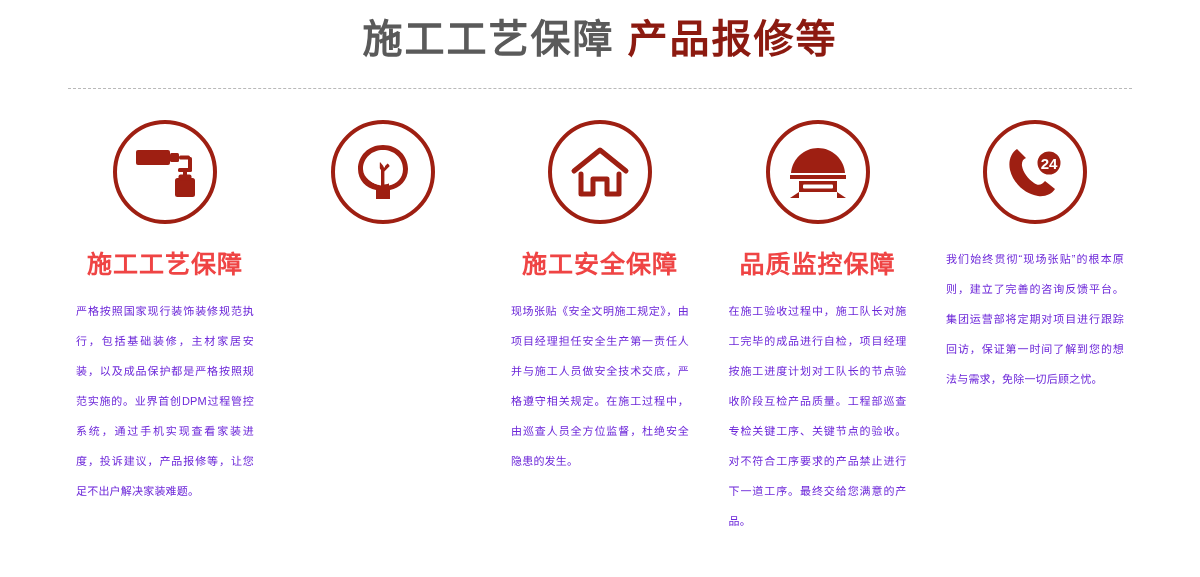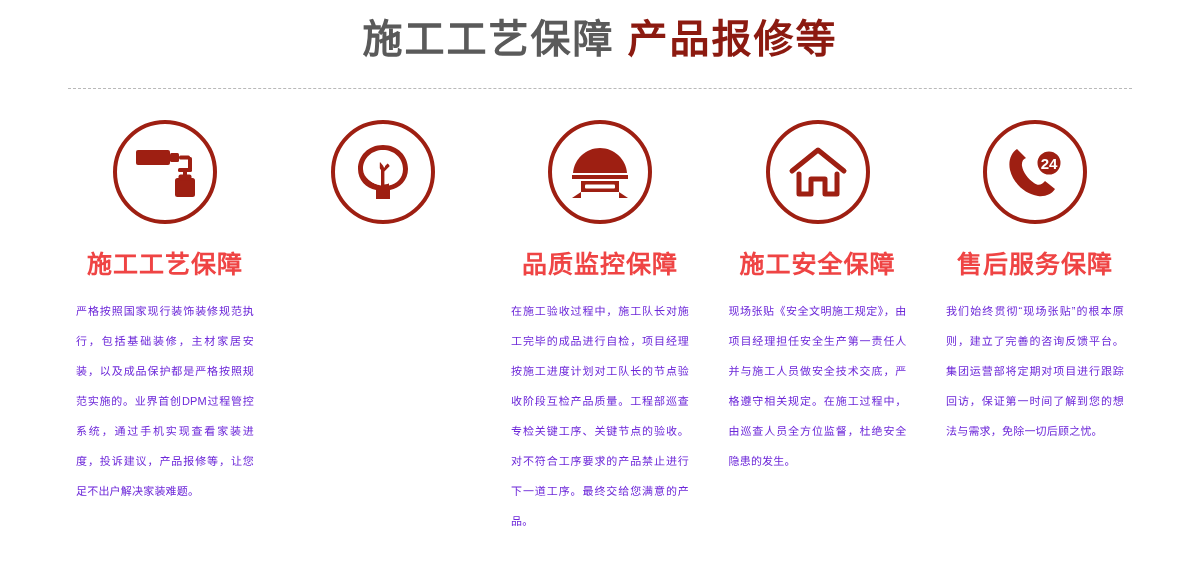--- a/index.html
+++ b/index.html
@@ -144,20 +144,33 @@
           <g fill="#ffffff">
             <path d="M29 9.5 C18.8 9.5 10.5 17 10.5 27 C10.5 35.2 16.4 41 23.8 42.5 L23.8 30.5 L19.2 24.8 L21.6 22.6 L25.8 27.4 L25.8 19.5 L29.6 19.5 L29.6 25.6 L33.6 21.6 L36 23.8 L30.4 29.6 L30.4 42.6 C38.6 41.3 47.5 35.6 47.5 27 C47.5 17 39.2 9.5 29 9.5 Z"></path>
           </g>
           <rect x="25.5" y="48" width="7" height="9" fill="#9e1f12"></rect>
         </svg>
       </div>
     </div>
 
     <div class="col">
       <div class="icon-circle">
+        <svg width="62" height="54" viewBox="0 0 62 54" aria-hidden="true">
+          <g fill="none" stroke="#9e1f12" stroke-width="5" stroke-linejoin="round" stroke-linecap="round">
+            <path d="M5 26 L31 5 L57 26"></path>
+            <path d="M12 29 L12 49 L24 49 L24 34 L38 34 L38 49 L50 49 L50 29"></path>
+          </g>
+        </svg>
+      </div>
+      <div class="col-title">施工安全保障</div>
+      <div class="col-body">现场张贴《安全文明施工规定》，由项目经理担任安全生产第一责任人并与施工人员做安全技术交底，严格遵守相关规定。在施工过程中，由巡查人员全方位监督，杜绝安全隐患的发生。</div>
+    </div>
+
+    <div class="col">
+      <div class="icon-circle">
         <svg width="64" height="56" viewBox="0 0 64 56" aria-hidden="true">
           <g fill="#9e1f12">
             <path d="M32 4 C18 4 6 15 5 29 L59 29 C58 15 46 4 32 4 Z"></path>
           </g>
           <g fill="#ffffff">
             <path d="M32 9 C21 9 11.5 17 10.3 28 L53.7 28 C52.5 17 43 9 32 9 Z" opacity="0"></path>
           </g>
           <g fill="#9e1f12">
             <rect x="4" y="31" width="56" height="4"></rect>
             <path d="M13 37 L51 37 L51 48 L13 48 Z"></path>
@@ -168,39 +181,25 @@
             <rect x="17" y="40.5" width="30" height="4" rx="1"></rect>
           </g>
         </svg>
       </div>
       <div class="col-title">品质监控保障</div>
       <div class="col-body">在施工验收过程中，施工队长对施工完毕的成品进行自检，项目经理按施工进度计划对工队长的节点验收阶段互检产品质量。工程部巡查专检关键工序、关键节点的验收。对不符合工序要求的产品禁止进行下一道工序。最终交给您满意的产品。</div>
     </div>
 
     <div class="col">
       <div class="icon-circle">
-        <svg width="62" height="54" viewBox="0 0 62 54" aria-hidden="true">
-          <g fill="none" stroke="#9e1f12" stroke-width="5" stroke-linejoin="round" stroke-linecap="round">
-            <path d="M5 26 L31 5 L57 26"></path>
-            <path d="M12 29 L12 49 L24 49 L24 34 L38 34 L38 49 L50 49 L50 29"></path>
-          </g>
-        </svg>
-      </div>
-      <div class="col-title">施工安全保障</div>
-      <div class="col-body">现场张贴《安全文明施工规定》，由项目经理担任安全生产第一责任人并与施工人员做安全技术交底，严格遵守相关规定。在施工过程中，由巡查人员全方位监督，杜绝安全隐患的发生。</div>
-    </div>
-
-    <div class="col">
-      <div class="icon-circle">
         <svg width="64" height="58" viewBox="0 0 64 58" aria-hidden="true">
           <g fill="#9e1f12">
             <path d="M14 6 C8 10 5 18 7 27 C10 40 22 51 35 53 C42 54 49 51 52 46 L42 38 C39 42 35 43 31 40 C25 36 20 29 19 23 C18.5 19 20 16 23 15 Z"></path>
           </g>
           <circle cx="46" cy="20" r="13" fill="#9e1f12" stroke="#ffffff" stroke-width="3"></circle>
           <text x="46" y="25.5" font-family="Liberation Sans, sans-serif" font-size="15" font-weight="bold" fill="#ffffff" text-anchor="middle">24</text>
         </svg>
       </div>
-      <div class="col-title">售后服务保障</div>
       <div class="col-body">我们始终贯彻“现场张贴”的根本原则，建立了完善的咨询反馈平台。集团运营部将定期对项目进行跟踪回访，保证第一时间了解到您的想法与需求，免除一切后顾之忧。</div>
     </div>
 
   </div>
 </div>
 
 </body></html>

